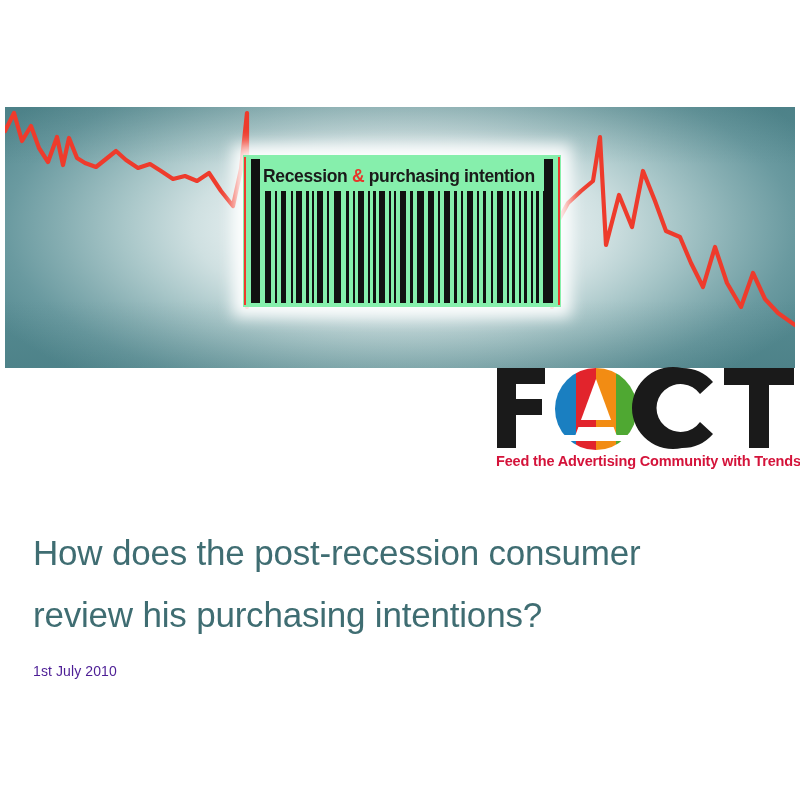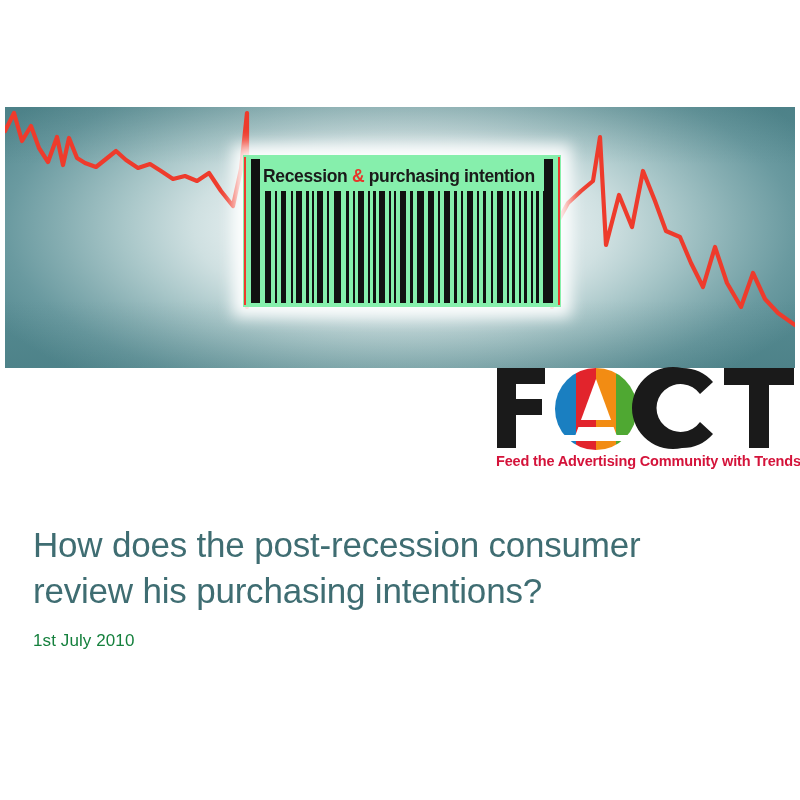--- a/index.html
+++ b/index.html
@@ -148,33 +148,33 @@
   
   .headline {
     position: absolute;
     left: 33px;
     top: 522px;
     width: 730px;
   }
   .headline-title {
     font-family: "Liberation Sans", sans-serif;
     font-size: 35px;
-    line-height: 46px;
+    line-height: 62px;
     font-weight: 400;
     color: #3f6d72;
     letter-spacing: -0.2px;
     margin: 0;
     white-space: pre-line;
   }
   .headline-date {
     margin-top: 17px;
     font-family: "Liberation Sans", sans-serif;
-    font-size: 17px;
+    font-size: 14px;
     font-weight: 400;
-    color: #15803d;
+    color: #4c1d95;
     letter-spacing: 0.1px;
   }
 </style>
 </head>
 <body>
 
 <div class="slide">
 
   <div class="hero">
     <div class="hero-gradient"></div>

